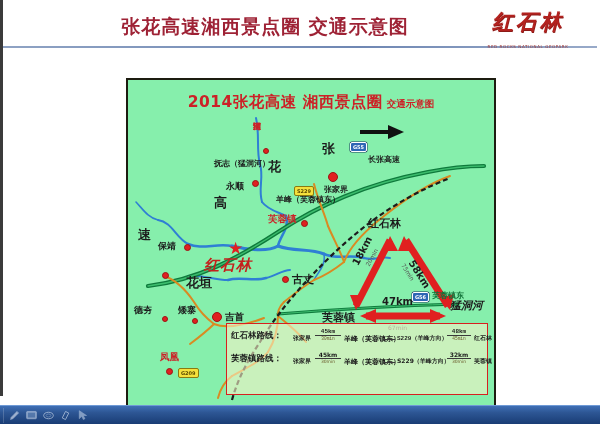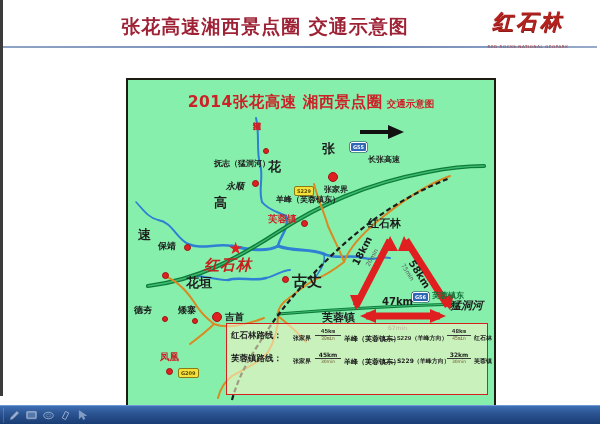--- a/index.html
+++ b/index.html
@@ -208,21 +208,21 @@
         <rect x="232" y="50" width="30" height="4"></rect>
         <polygon points="276,52 260,45 260,59"></polygon>
       </g>
     </svg>
 
     <div class="lbl lbl-red" style="left:124px;top:36px;font-size:8px;writing-mode:vertical-rl;">猛洞河</div>
 
     <div class="lbl lbl-dark" style="left:86px;top:80px;font-size:8px;">抚志（猛洞河）</div>
     <div class="dot" style="left:135px;top:68px;width:4px;height:4px;"></div>
 
-    <div class="lbl lbl-dark" style="left:98px;top:102px;font-size:9px;font-style:italic;">永顺</div>
+    <div class="lbl lbl-dark" style="left:98px;top:102px;font-size:9px;">永顺</div>
     <div class="dot" style="left:124px;top:100px;width:5px;height:5px;"></div>
 
     <div class="lbl lbl-red" style="left:140px;top:134px;font-size:9.5px;">芙蓉镇</div>
     <div class="dot" style="left:173px;top:140px;width:5px;height:5px;"></div>
 
     <div class="lbl lbl-dark" style="left:30px;top:162px;font-size:9px;">保靖</div>
     <div class="dot" style="left:56px;top:164px;width:5px;height:5px;"></div>
 
     <div class="lbl lbl-dark" style="left:58px;top:196px;font-size:13px;">花垣</div>
     <div class="dot" style="left:34px;top:192px;width:5px;height:5px;"></div>
@@ -232,21 +232,21 @@
 
     <div class="lbl lbl-dark" style="left:50px;top:226px;font-size:9px;text-align:center;">矮寨</div>
     <div class="dot" style="left:64px;top:238px;width:4px;height:4px;"></div>
 
     <div class="lbl lbl-dark" style="left:97px;top:232px;font-size:9.5px;">吉首</div>
     <div class="dot" style="left:84px;top:232px;width:8px;height:8px;"></div>
 
     <div class="lbl lbl-red" style="left:32px;top:272px;font-size:9.5px;">凤凰</div>
     <div class="dot" style="left:38px;top:288px;width:5px;height:5px;"></div>
 
-    <div class="lbl lbl-dark" style="left:164px;top:194px;font-size:15px;">古丈</div>
+    <div class="lbl lbl-dark" style="left:164px;top:194px;font-size:11px;">古丈</div>
     <div class="dot" style="left:154px;top:196px;width:5px;height:5px;"></div>
 
     <div class="lbl lbl-dark" style="left:148px;top:116px;font-size:8px;">羊峰（芙蓉镇东）</div>
 
     <div class="lbl lbl-dark" style="left:196px;top:106px;font-size:8px;">张家界</div>
     <div class="dot" style="left:200px;top:92px;width:8px;height:8px;"></div>
 
     <div class="lbl lbl-dark" style="left:10px;top:148px;font-size:13px;">速</div>
     <div class="lbl lbl-dark" style="left:86px;top:116px;font-size:13px;">高</div>
     <div class="lbl lbl-dark" style="left:140px;top:80px;font-size:13px;">花</div>

